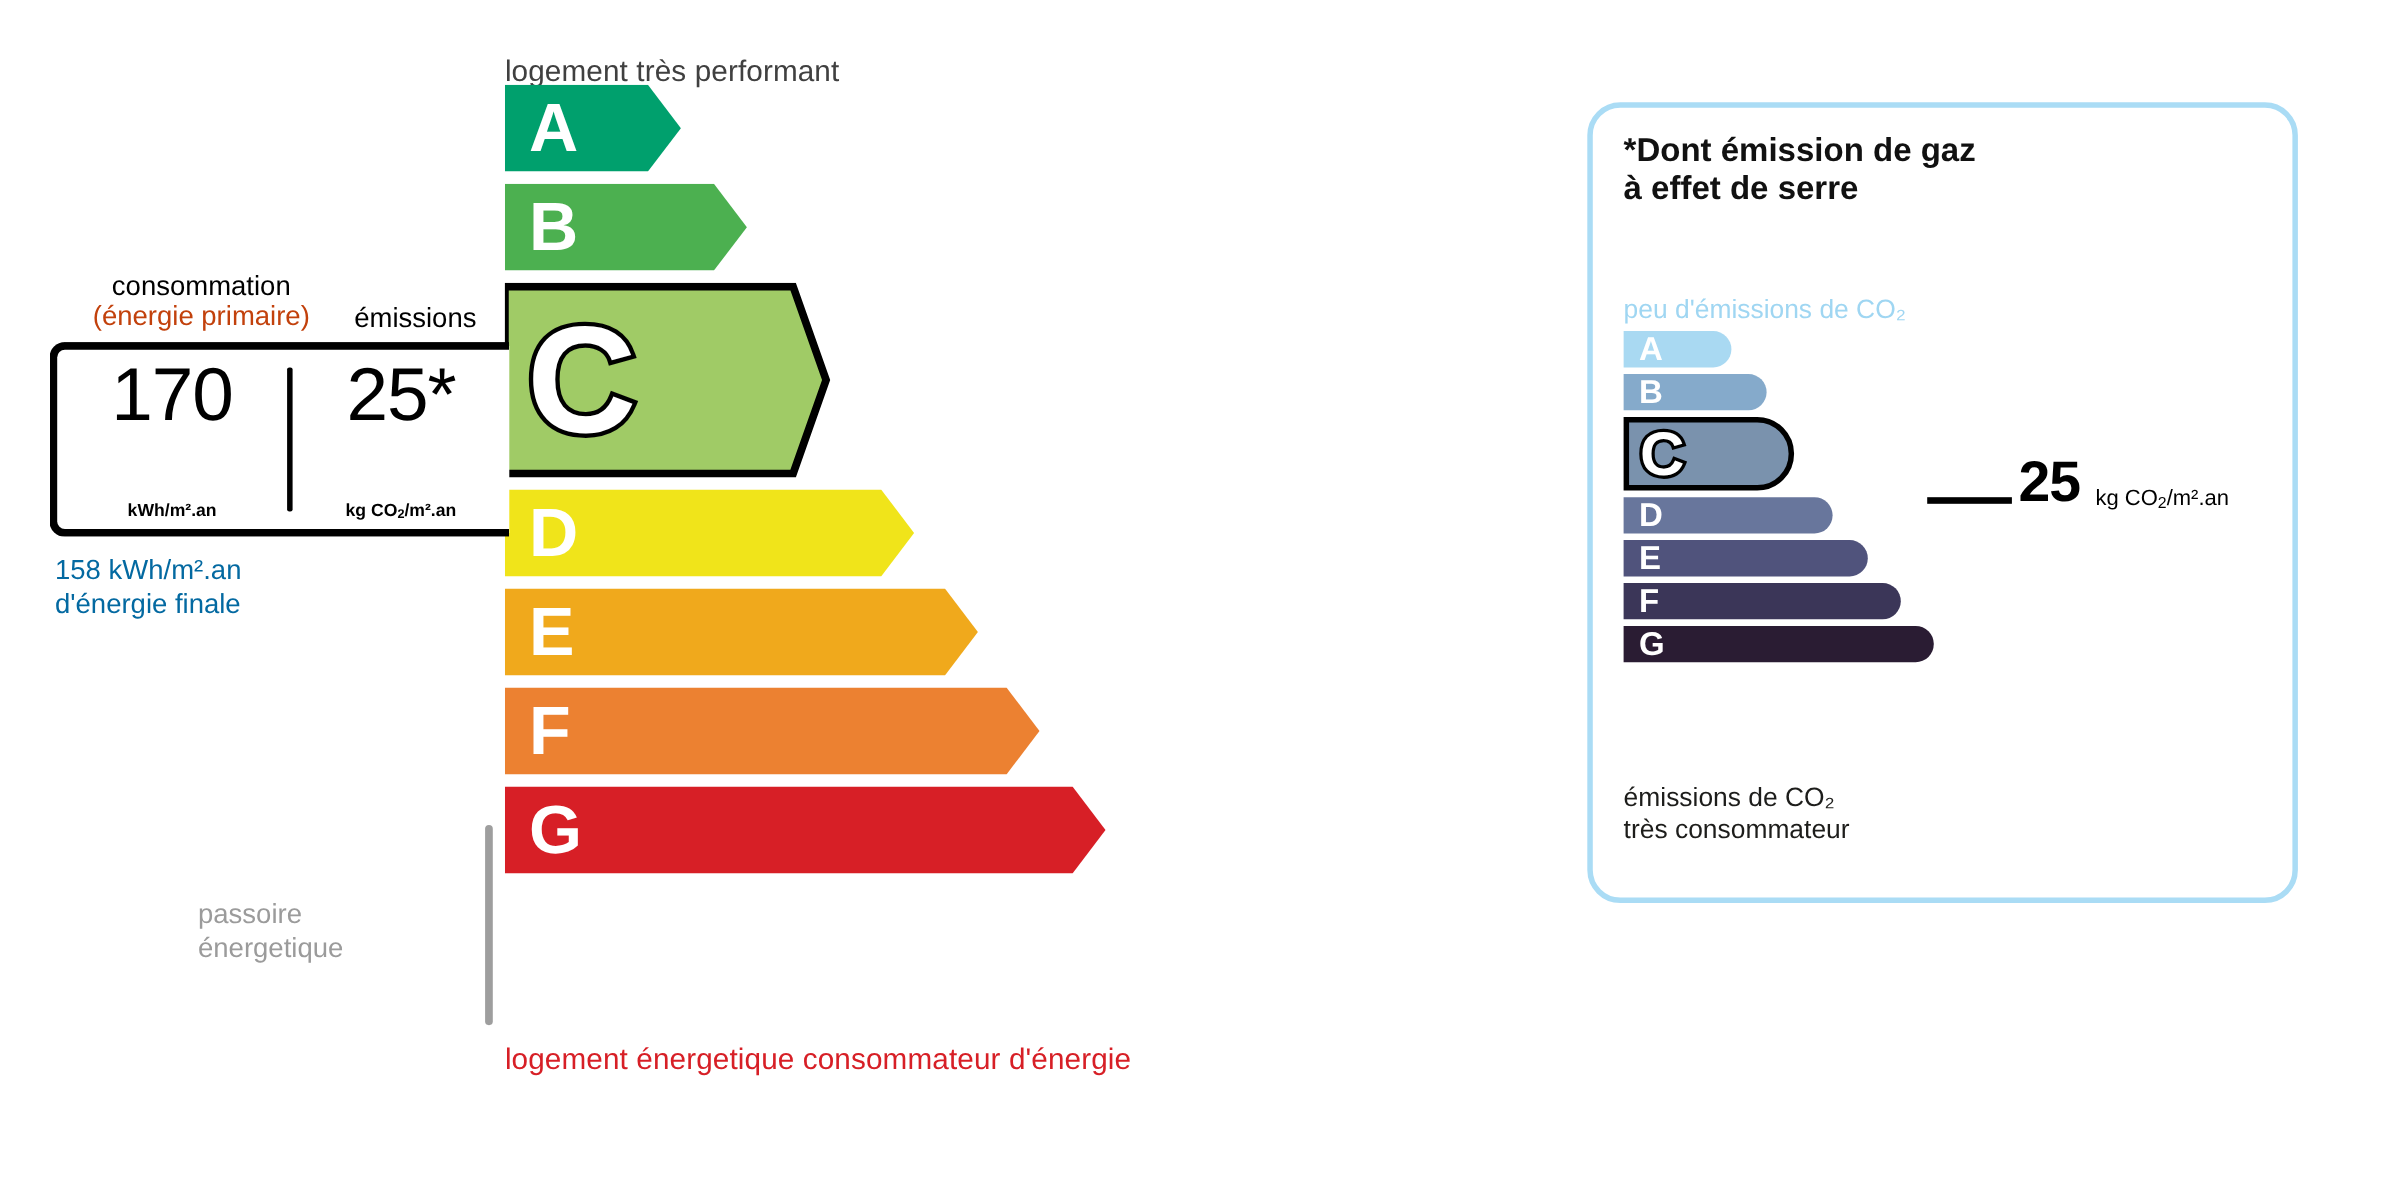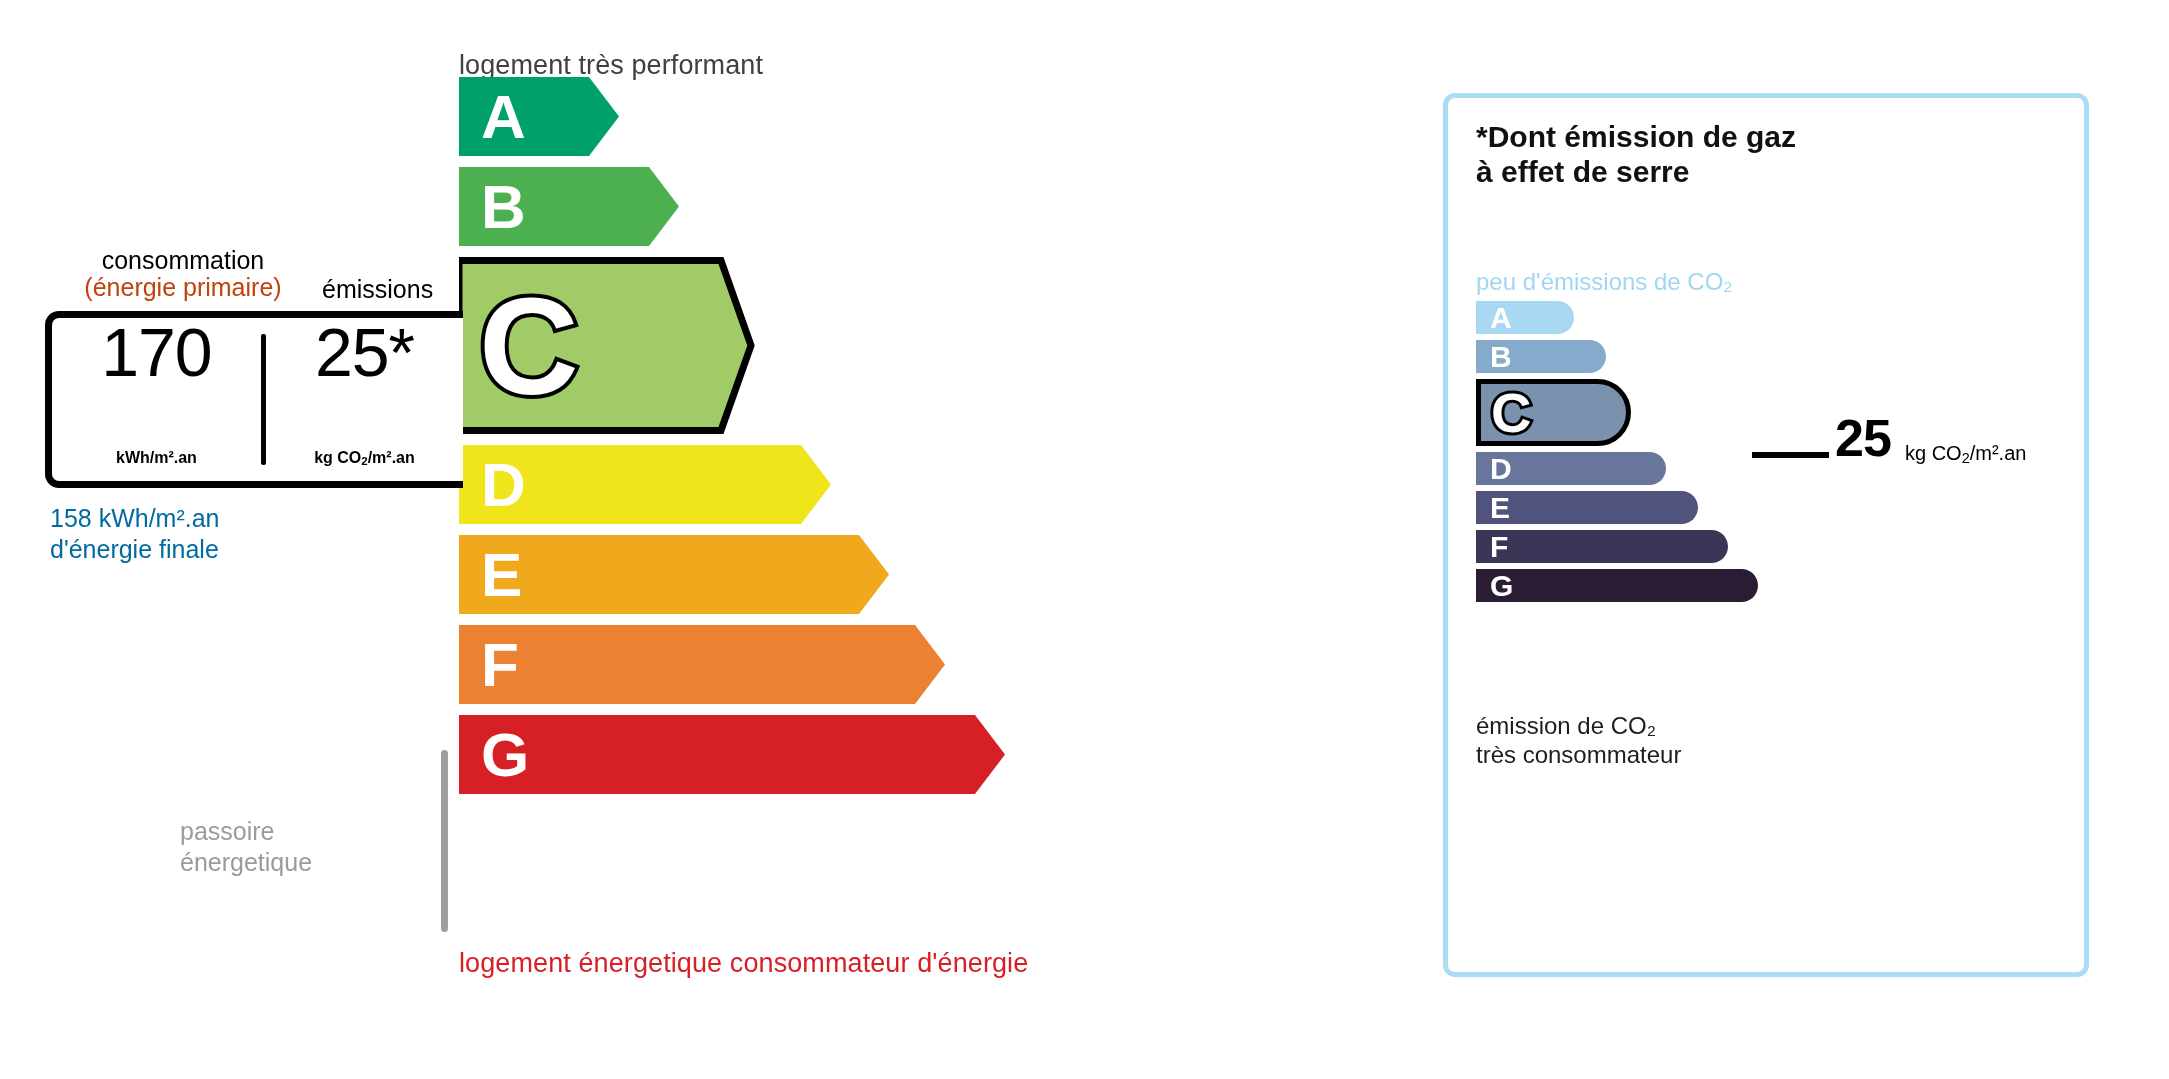--- a/index.html
+++ b/index.html
@@ -49,21 +49,21 @@
   .card{
     position:absolute;left:45px;top:311px;
     width:418px;height:177px;
     border:7px solid #000;border-right:none;
     border-radius:14px 0 0 14px;
     background:#fff;box-sizing:border-box;z-index:5;
     display:flex;
   }
   .card .cell{
     flex:1 1 0;display:flex;flex-direction:column;
-    align-items:center;gap:36px;
+    align-items:center;justify-content:center;gap:36px;
   }
   .card .cell.first{flex:1.06 1 0;}
   .card .divider{
     width:5px;background:#000;margin:16px 0;border-radius:2px;
   }
   .card .num{
     font-size:68px;font-weight:400;color:#000;line-height:1;
     letter-spacing:-1px;
   }
   .card .unit{
@@ -89,22 +89,22 @@
     background:#9e9e9e;border-radius:4px;
   }
   .passoire-txt{
     position:absolute;left:180px;top:816px;width:245px;
     font-size:25px;color:#9b9b9b;line-height:1.25;
   }
 
   
   .co2{
     position:absolute;left:1443px;top:93px;
-    width:646px;height:884px;
-    border:5px solid #aadcf5;border-radius:12px;
+    width:646px;height:728px;
+    border:5px solid #aadcf5;border-radius:30px;
     background:#fff;box-sizing:border-box;
   }
   .co2-title{
     position:absolute;left:28px;top:22px;
     font-size:30px;font-weight:bold;color:#111;line-height:1.15;
   }
   .co2-top-cap{
     position:absolute;left:28px;top:170px;
     font-size:24px;color:#9fd6f2;white-space:nowrap;
   }
@@ -265,21 +265,21 @@
       </div>
       <div class="co2-bar" style="width:252px;background:#3b3658;">
         <span class="cl">F</span>
       </div>
       <div class="co2-bar" style="width:282px;background:#2a1c33;">
         <span class="cl">G</span>
       </div>
     </div>
 
     <div class="co2-bottom-cap">
-      <div>émission de CO₂</div>
+      <div>émissions de CO₂</div>
       <div>très consommateur</div>
     </div>
   </div>
 
   <div class="leader"></div>
   <div class="co2-val">25</div>
   <div class="co2-val-unit"><span>kg CO</span><span class="sub2">2</span><span>/m².an</span></div>
 
 </div>
 

